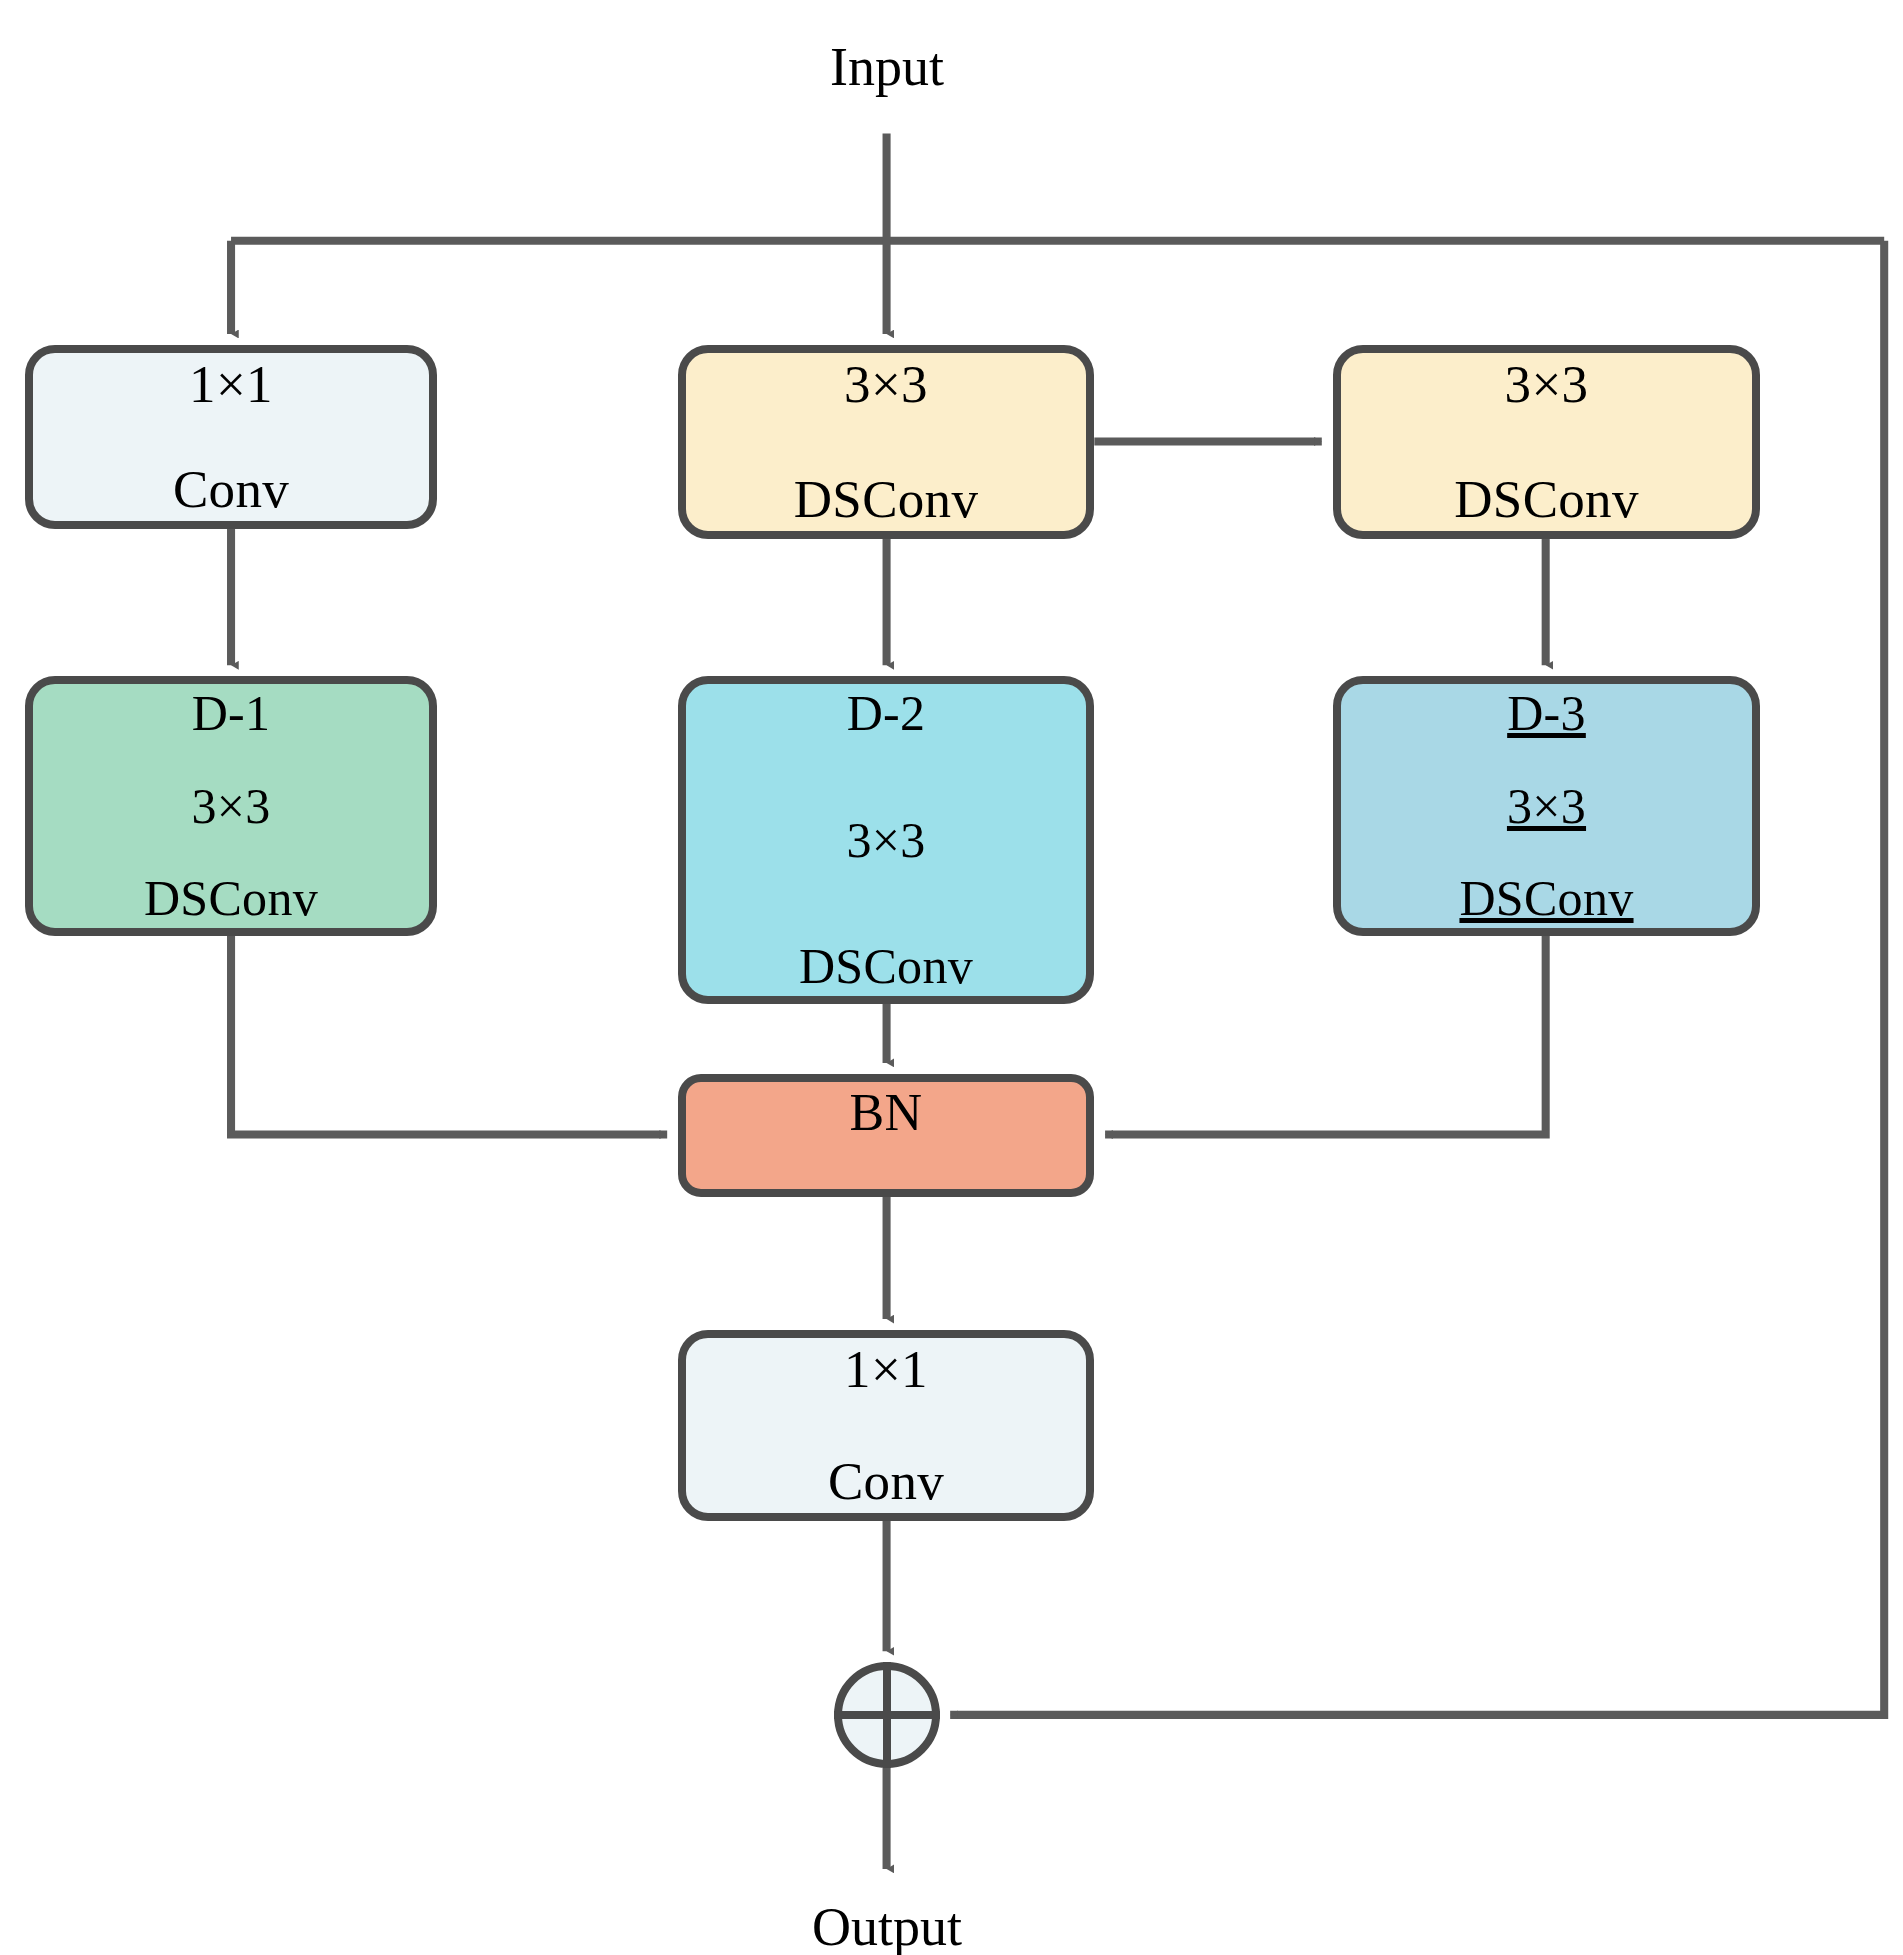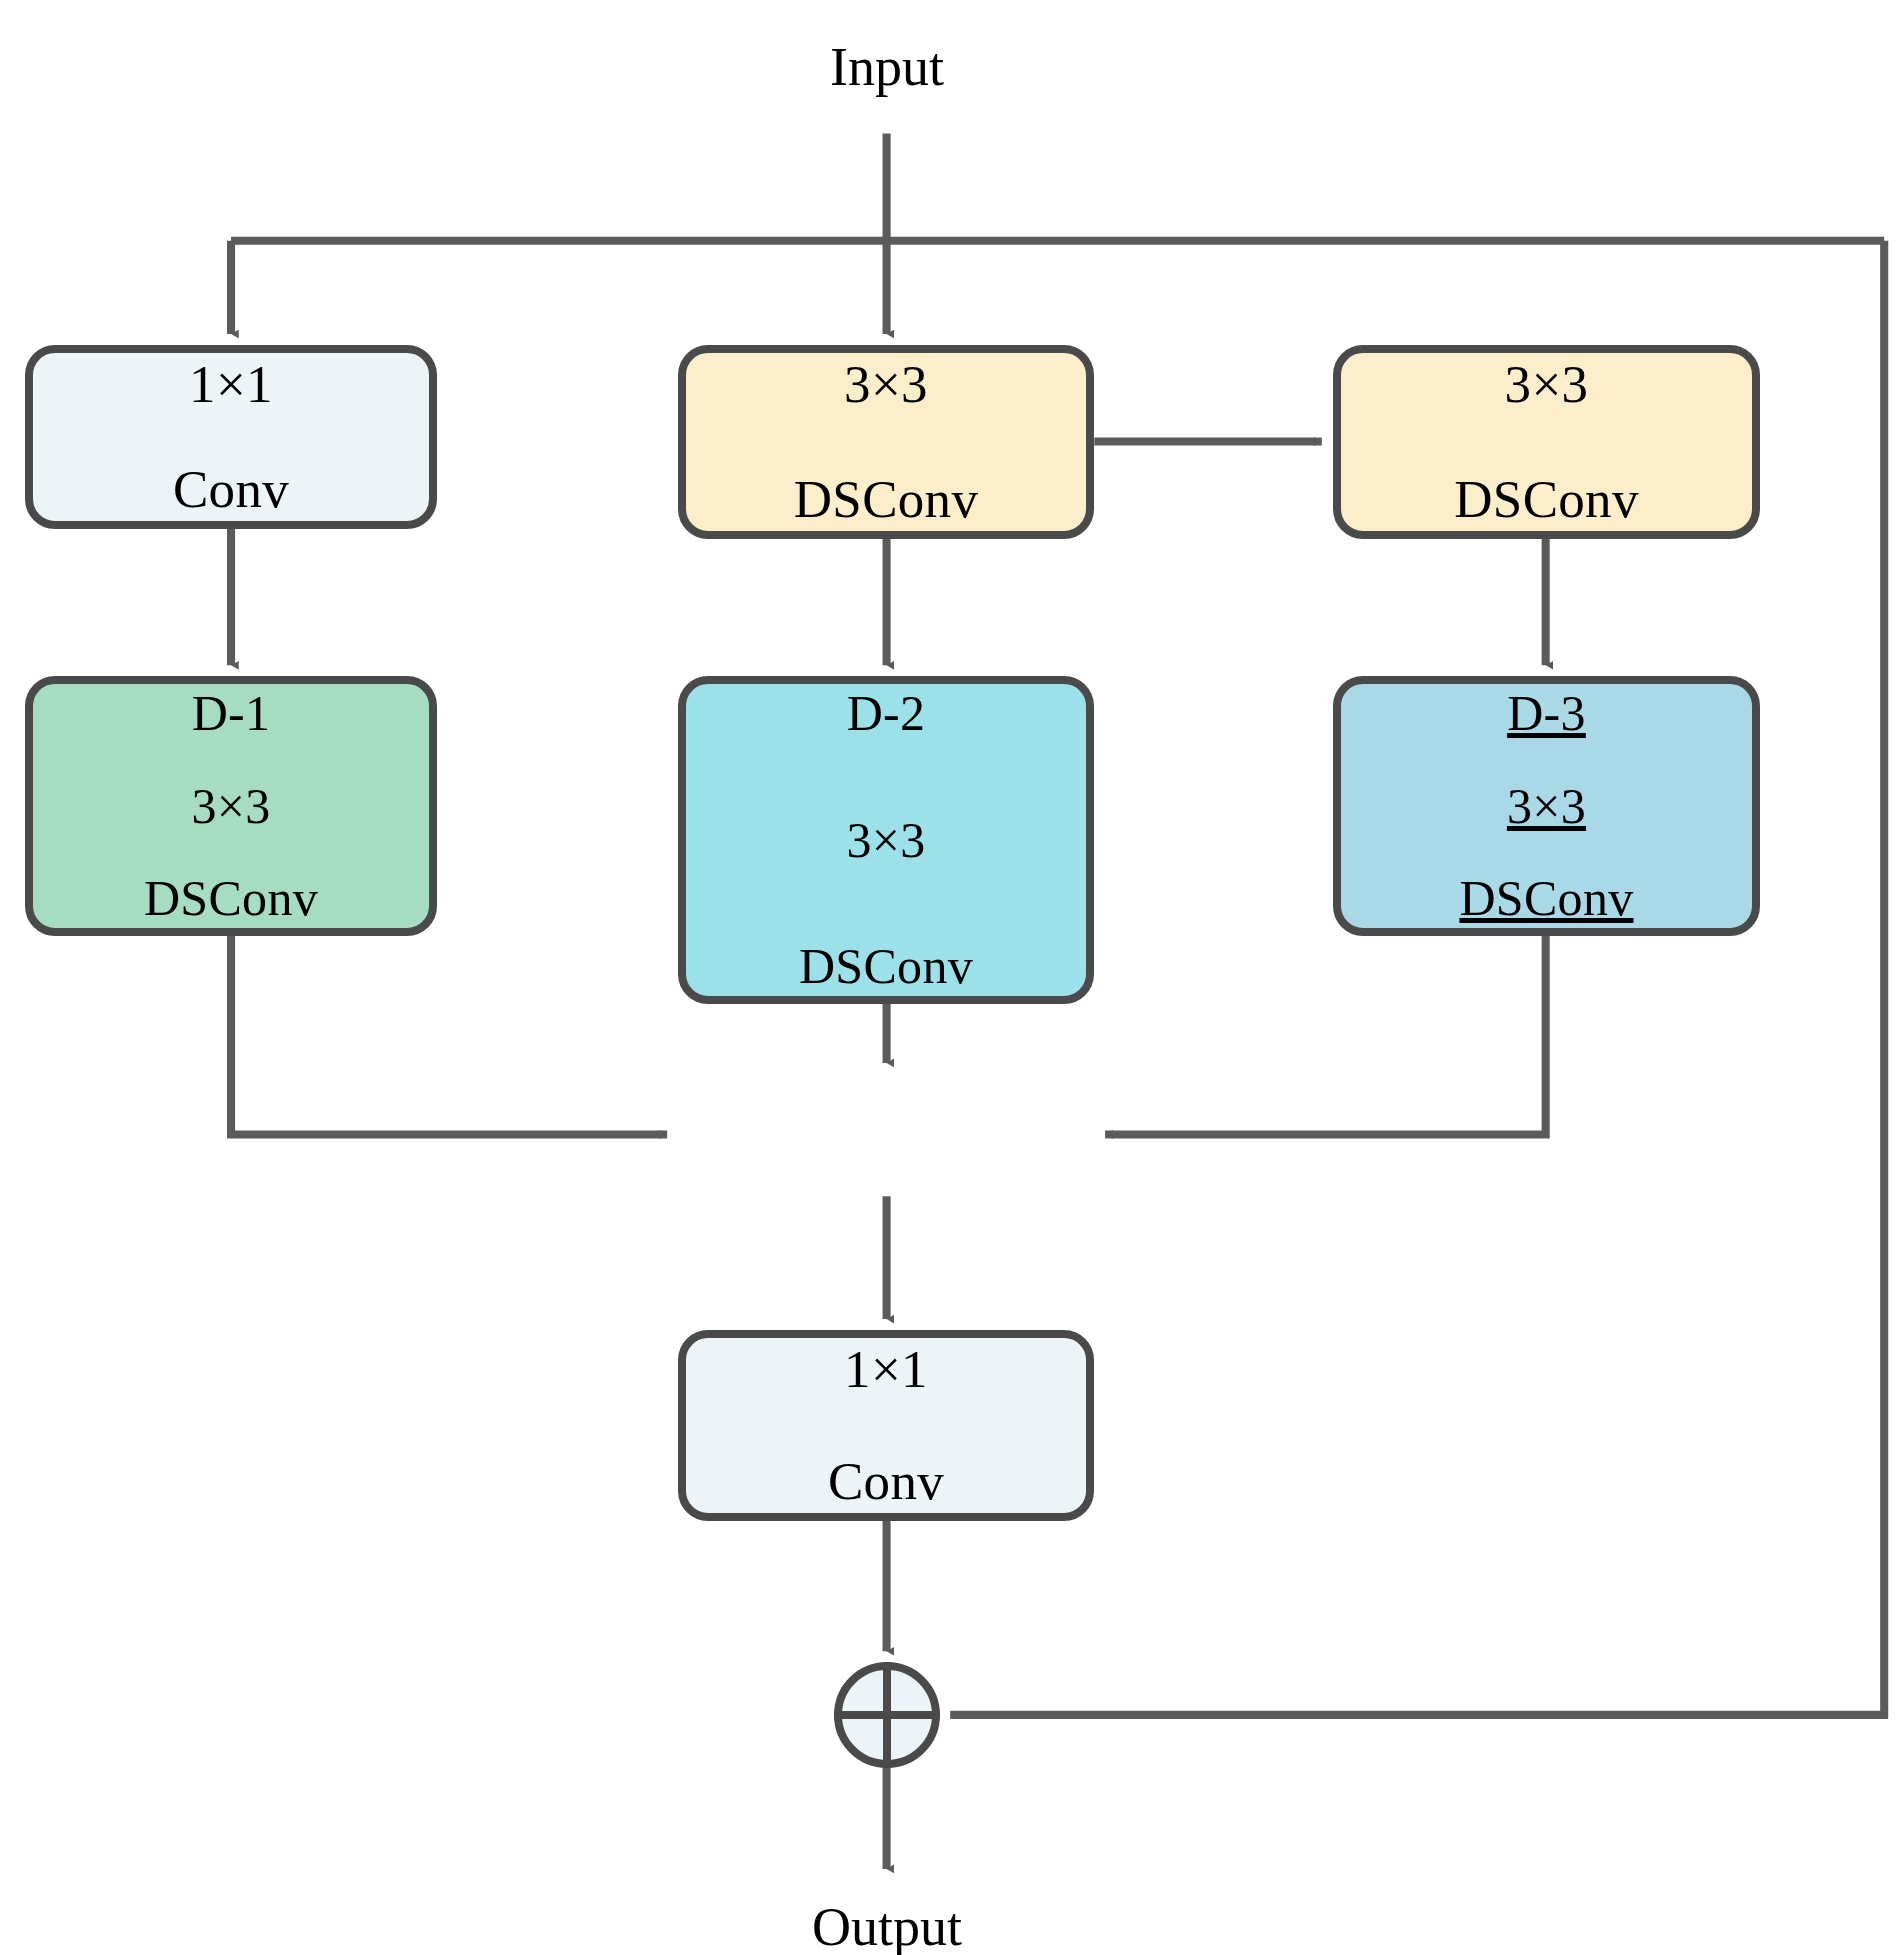--- a/index.html
+++ b/index.html
@@ -156,20 +156,24 @@
     <span class="node-line">DSConv</span>
   </div>
 
   <div class="node-box" style="left:1333px; top:643px; width:427px; height:260px;
               background:#a9d8e6; font-size:50px;text-decoration:underline;">
     <span class="node-line">D-3</span>
     <span class="node-line">3×3</span>
     <span class="node-line">DSConv</span>
   </div>
 
+  <div class="node-box" style="left:678px; top:1041px; width:416px; height:123px;
+              background:#f3a68a; font-size:52px; border-radius:23px;">
+    <span class="node-line">BN</span>
+  </div>
 
   <div class="node-box" style="left:678px; top:1297px; width:416px; height:191px;
               background:#edf4f7; font-size:53px;">
     <span class="node-line">1×1</span>
     <span class="node-line">Conv</span>
   </div>
 
   <div class="sum-circle" style="left:834px; top:1629px; width:106px; height:106px; background:#edf4f7;">
     <div class="sum-bar-h" style="left:-8px; top:41px; width:106px; height:8px;"></div>
     <div class="sum-bar-v" style="left:41px; top:-8px; width:8px; height:106px;"></div>

